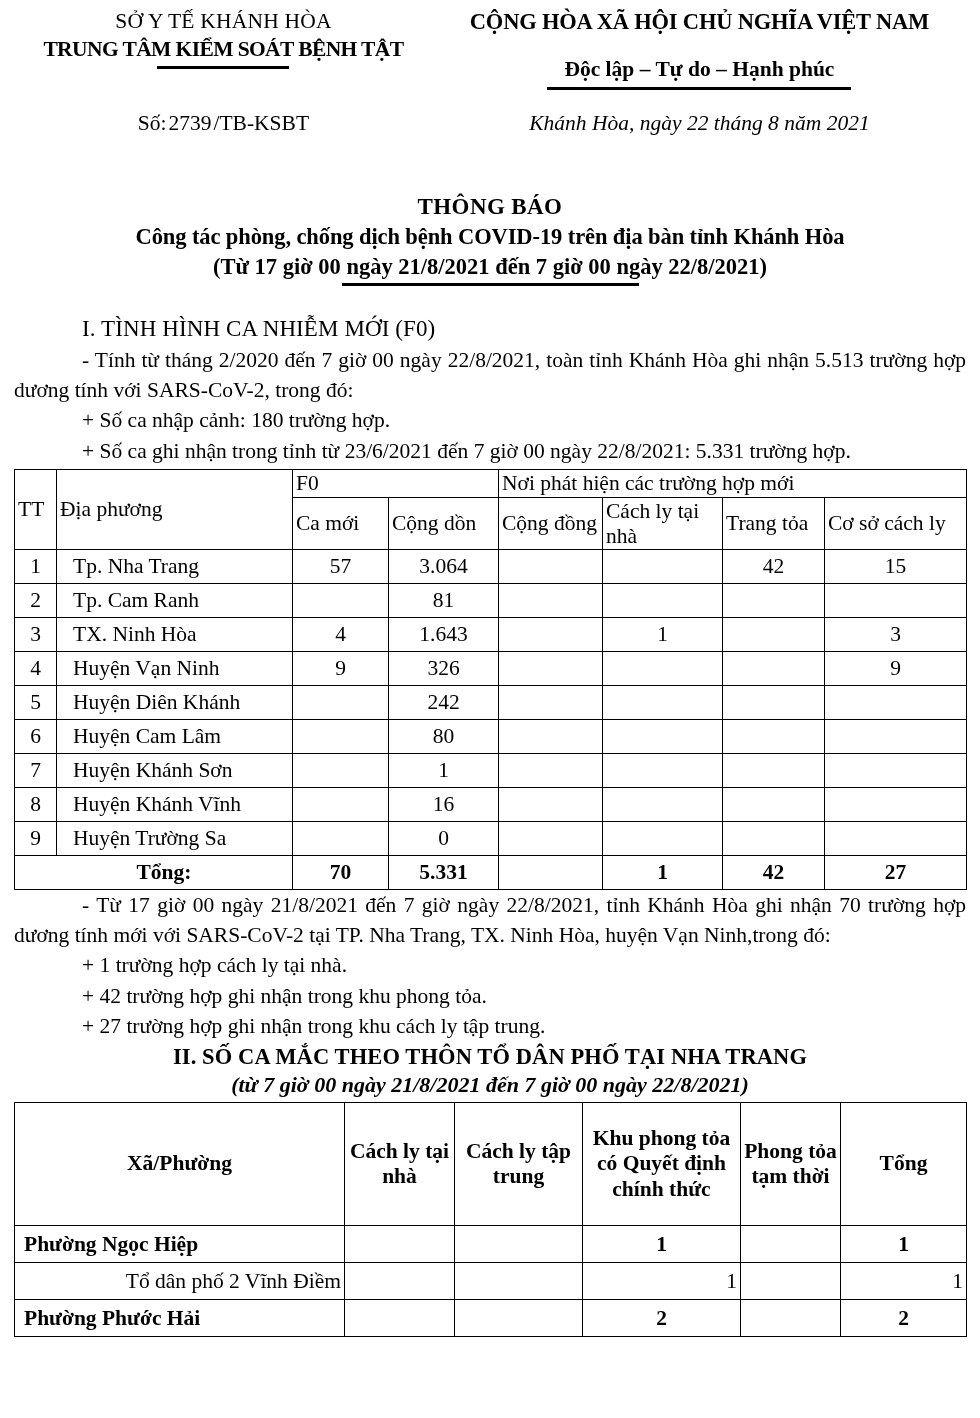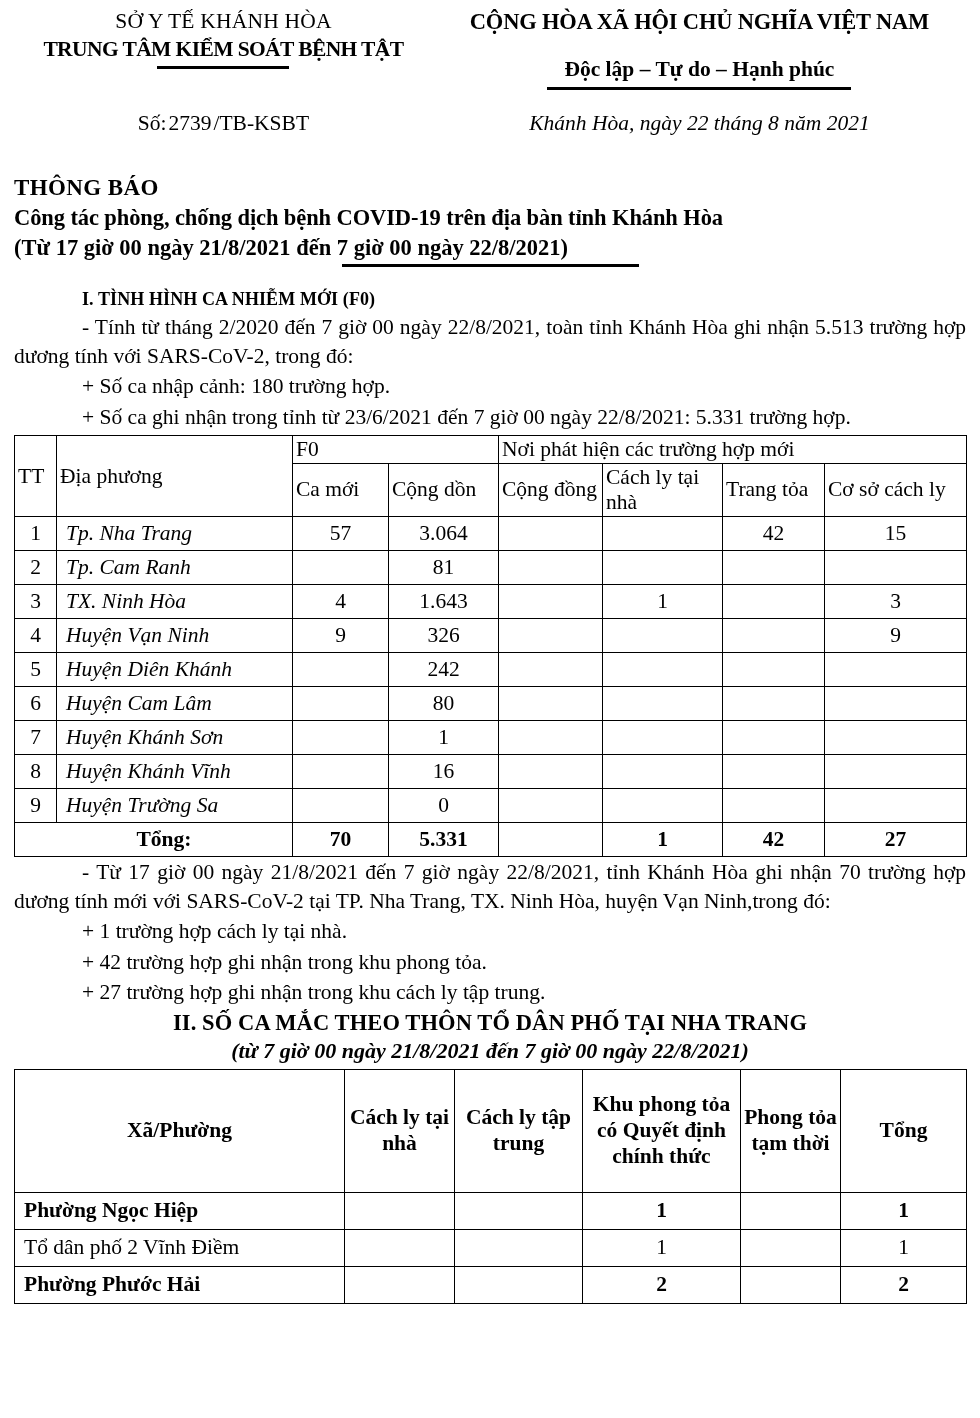--- a/index.html
+++ b/index.html
@@ -86,22 +86,22 @@
   }
   .sono .sono-num { padding: 0 2px; }
   .dateline {
     font-style: italic;
     font-size: 21.5px;
     white-space: nowrap;
   }
 
   
   .title-block {
-    text-align: left;
-    margin-top: 37px;
+    text-align: center;
+    margin-top: 56px;
   }
   .doc-title {
     font-weight: bold;
     font-size: 23px;
     letter-spacing: .4px;
     line-height: 1.3;
   }
   .doc-subtitle {
     font-weight: bold;
     font-size: 22.5px;
@@ -115,24 +115,24 @@
   }
   .title-rule {
     width: 297px;
     height: 3px;
     background: #000;
     margin: 2px auto 0 auto;
   }
 
   
   .section-head {
-    font-weight: bold;
-    font-size: 18px;
+    font-weight: normal;
+    font-size: 23px;
     text-indent: 68px;
-    margin-top: 20px;
+    margin-top: 28px;
     line-height: 1.34;
     letter-spacing: .1px;
   }
   .para {
     font-size: 21.5px;
     line-height: 1.37;
     text-align: justify;
     text-indent: 68px;
     margin-top: 1px;
   }
@@ -152,21 +152,21 @@
     font-weight: normal;
   }
   .tbl-f0 { margin-top: 3px; }
   .tbl-f0 th {
     font-weight: normal;
     text-align: left;
     line-height: 1.15;
     font-size: 21.5px;
   }
   .tbl-f0 td { height: 31px; }
-  .tbl-f0 .c-name { text-align: left; padding-left: 9px; font-style: italic; }
+  .tbl-f0 .c-name { text-align: left; padding-left: 16px; }
   .tbl-f0 .c-num  { text-align: center; }
   .tbl-f0 tr.total-row td {
     font-weight: bold;
     text-align: center;
   }
   .tbl-f0 tr.total-row td.total-label {
     text-align: center;
     font-weight: bold;
     padding-left: 24px;
   }
@@ -194,21 +194,21 @@
     height: 120px;
     font-size: 21.5px;
   }
   .tbl-ward td { height: 34px; text-align: center; }
   .tbl-ward td.w-name {
     text-align: left;
     padding-left: 9px;
     font-weight: bold;
   }
   .tbl-ward tr.sub-row td.w-name { font-weight: normal; }
-  .tbl-ward tr.sub-row td { font-weight: normal; }
+  .tbl-ward tr.sub-row td { font-weight: normal; text-align: right; }
   .tbl-ward tr.bold-row td { font-weight: bold; }
 </style>
 </head>
 <body>
 
 <div class="page">
 
   <div class="masthead">
     <div class="masthead-col mast-left">
       <div class="org-line1">SỞ Y TẾ KHÁNH HÒA</div>

